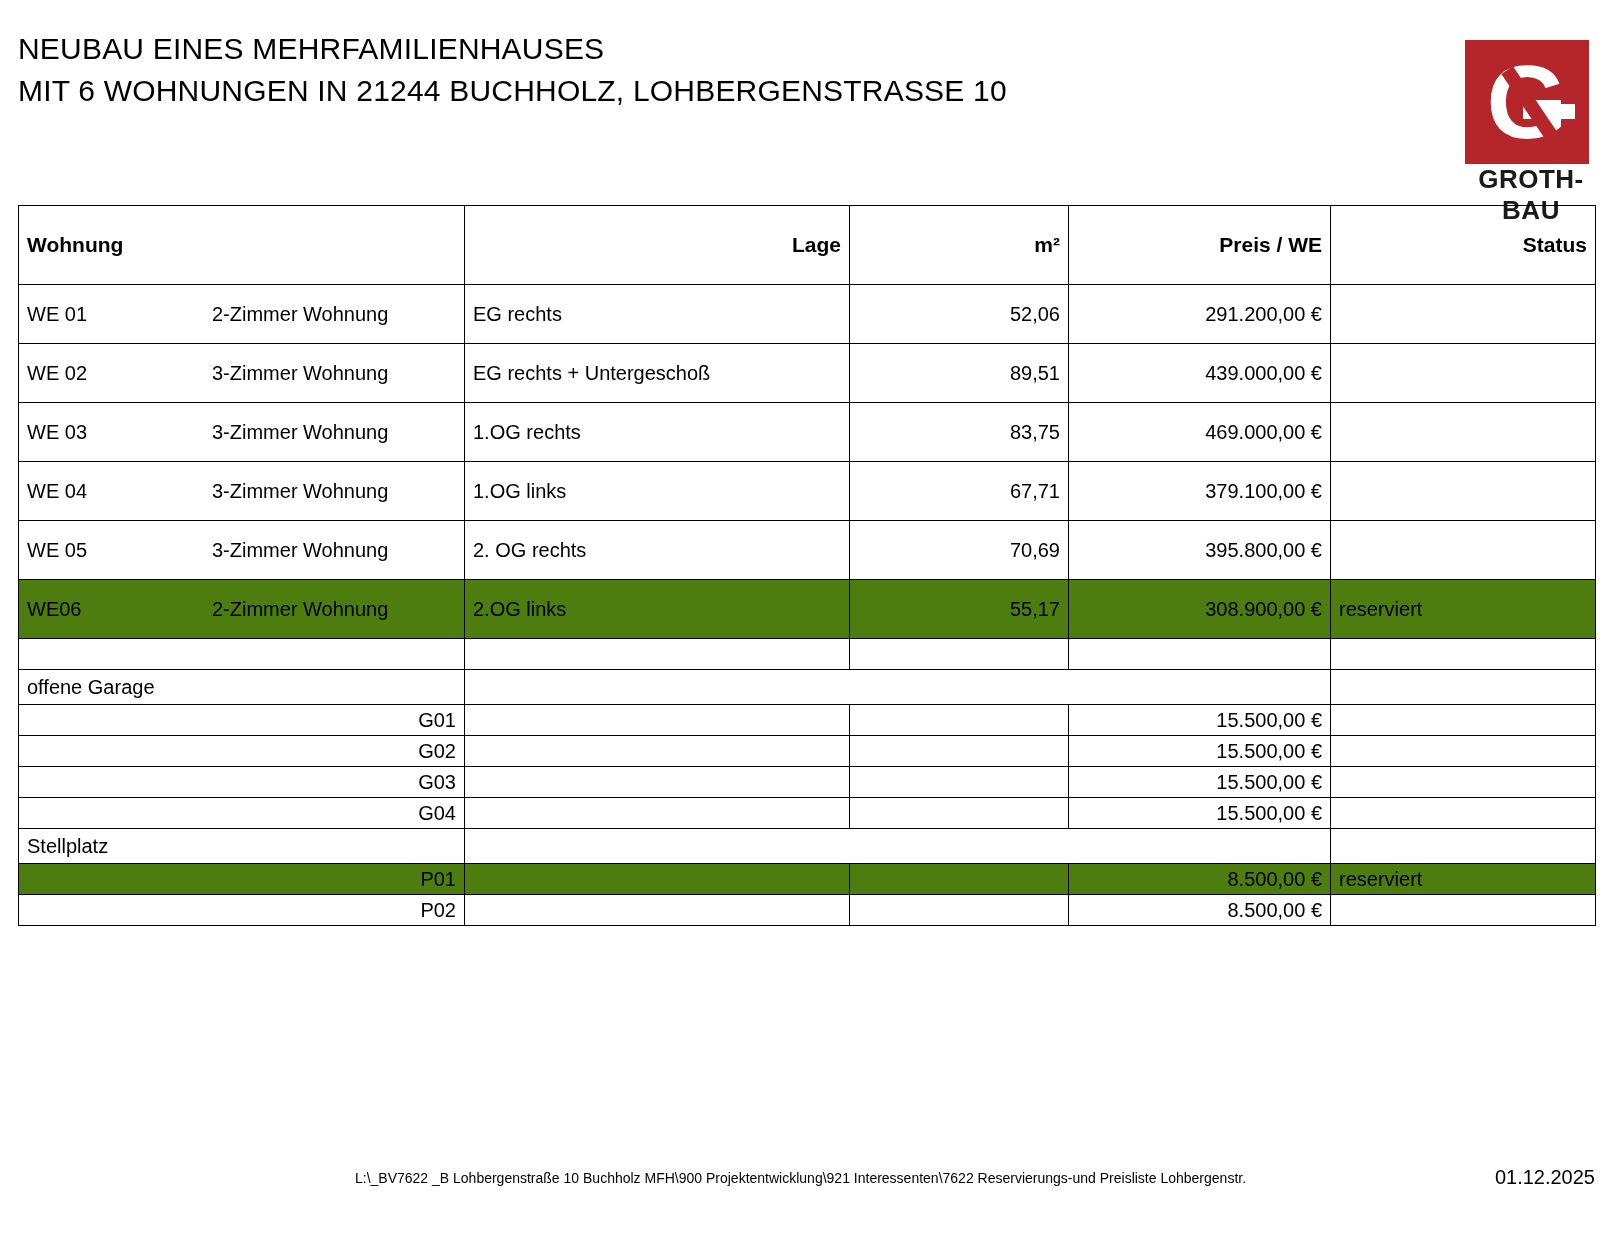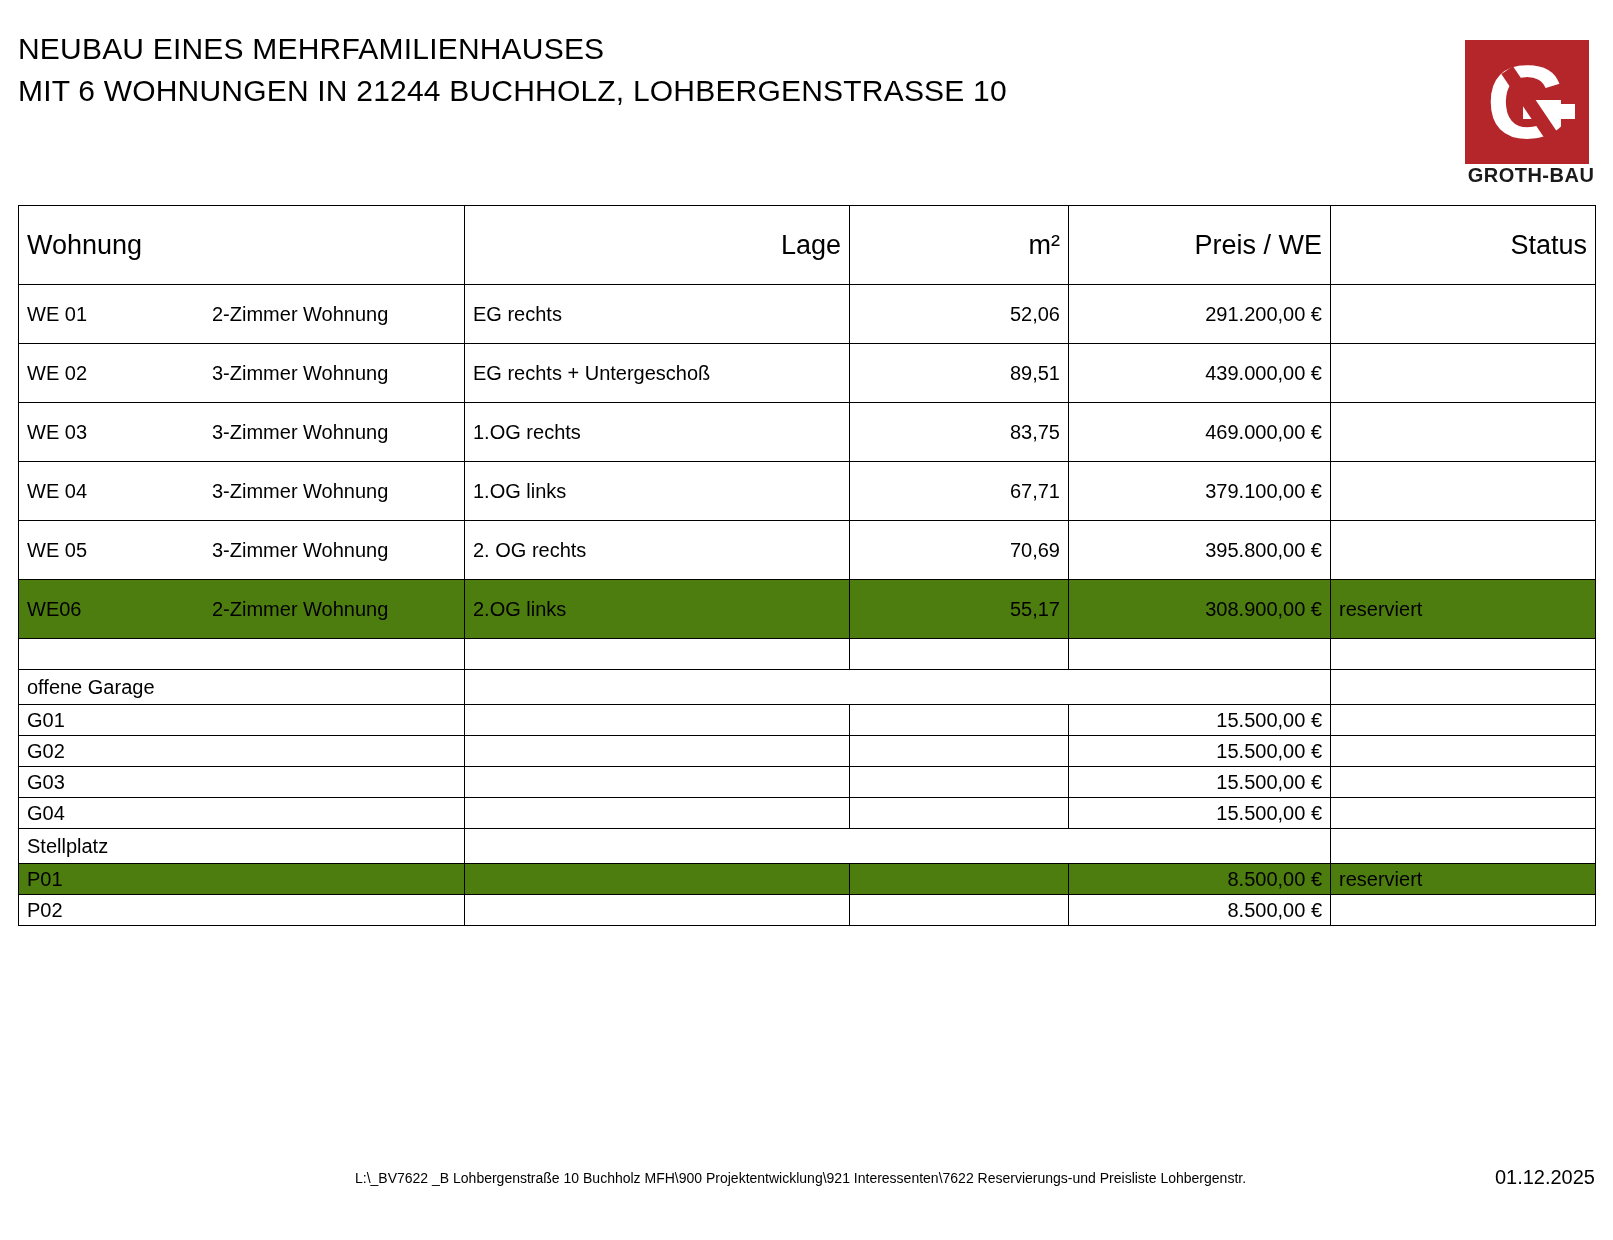--- a/index.html
+++ b/index.html
@@ -71,21 +71,21 @@
     top: 22px;
     left: 62px;
     transform: rotate(-34deg);
   }
   .logo-text {
     position: absolute;
     top: 124px;
     left: -4px;
     width: 140px;
     font-weight: bold;
-    font-size: 20px;
+    font-size: 26px;
     letter-spacing: 0.5px;
     color: #1a1a1a;
     text-align: center;
   }
 
   
   .table-wrap {
     position: absolute;
     top: 205px;
     left: 18px;
@@ -103,41 +103,41 @@
     vertical-align: middle;
   }
   .col-a { width: 446px; }
   .col-b { width: 385px; }
   .col-c { width: 219px; }
   .col-d { width: 262px; }
   .col-e { width: 265px; }
 
   thead th {
     height: 78px;
-    font-weight: normal;
-    font-size: 27px;
+    font-weight: bold;
+    font-size: 21px;
   }
   th.left { text-align: left; }
   th.right { text-align: right; }
 
   tr.unit-row td { height: 58px; }
   tr.unit-row td.unit-name {
     position: relative;
     white-space: nowrap;
   }
   .unit-code {
     display: inline-block;
     width: 185px;
   }
   td.num { text-align: right; }
   td.spacer-row-cell { height: 30px; border-top: 1.5px solid #000; }
 
   tr.group-row td { height: 34px; margin-top: 24px; }
   tr.item-row td { height: 30px; }
-  td.item-code { }
+  td.item-code { text-align: right; }
 
   .highlight { background: #4d7c0f; }
 
   
   .footer-path {
     position: absolute;
     left: 0;
     right: 12px;
     top: 1170px;
     text-align: center;

